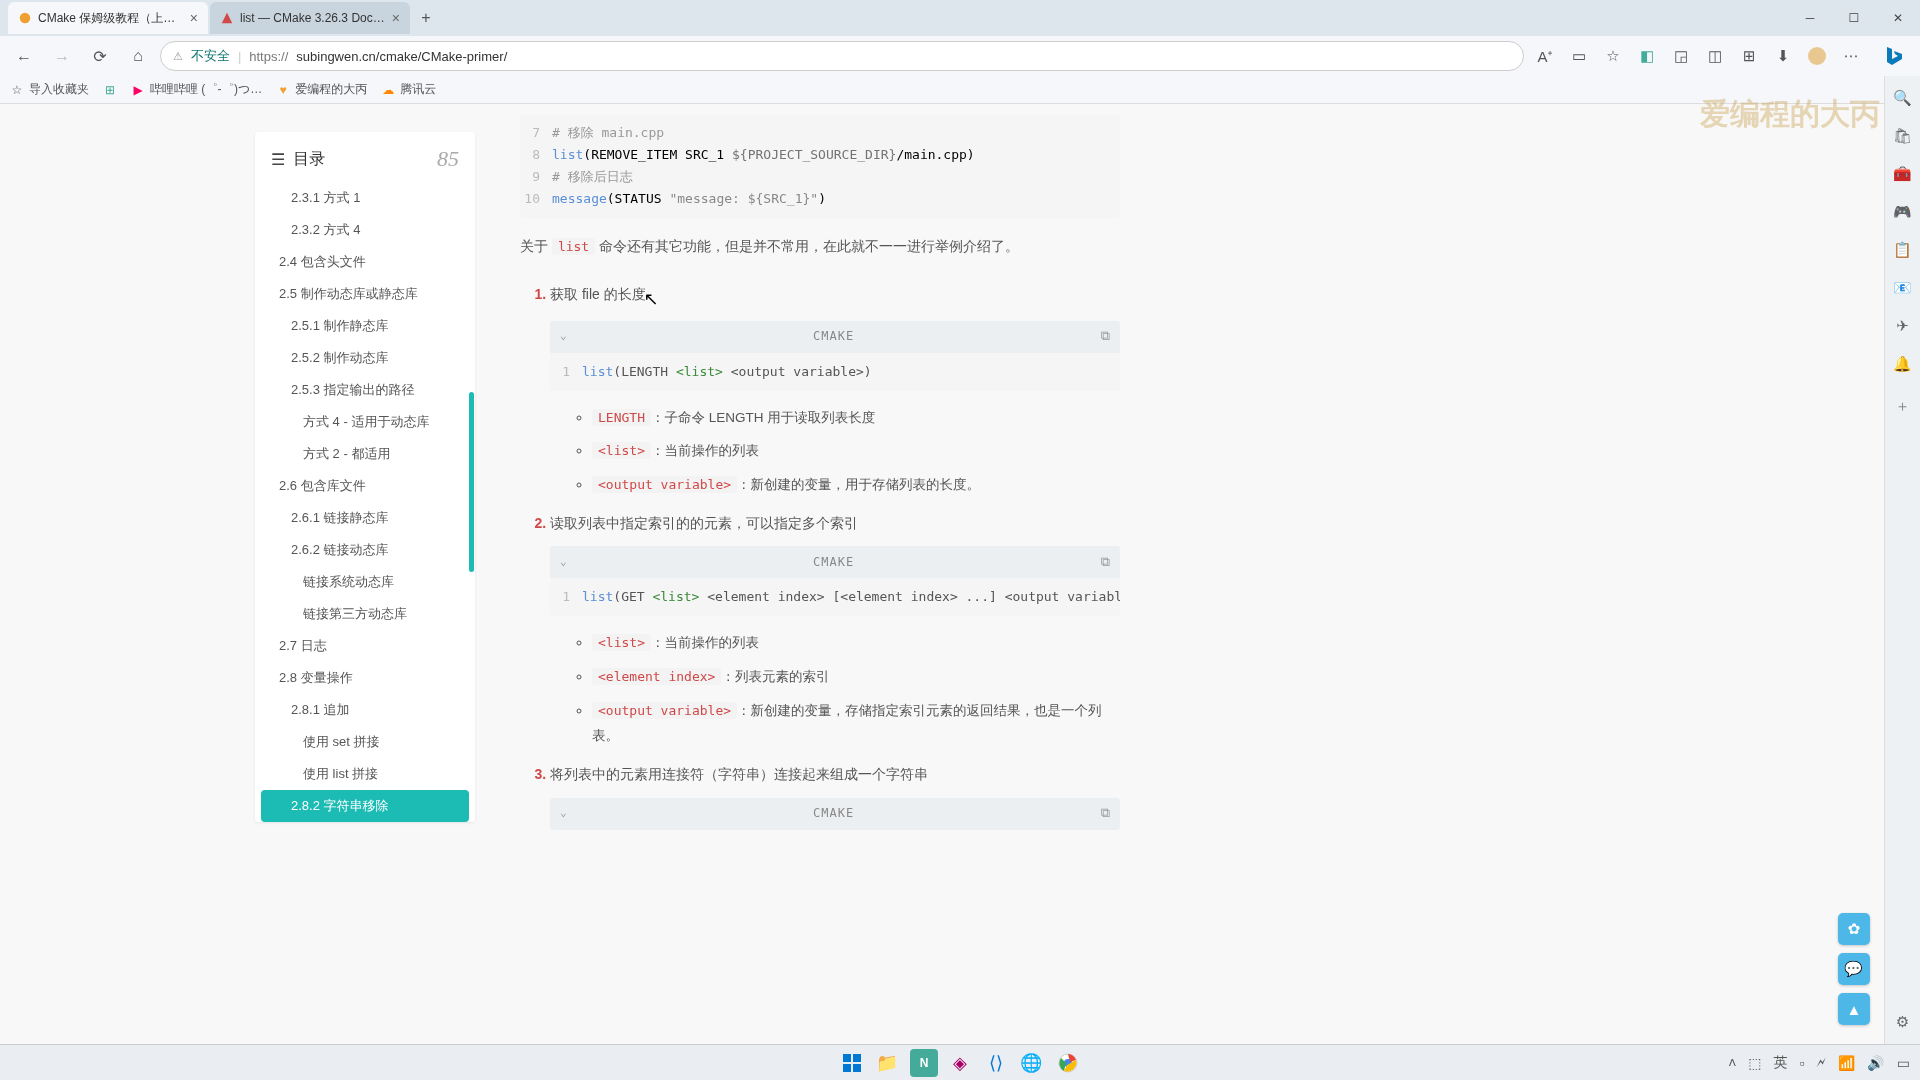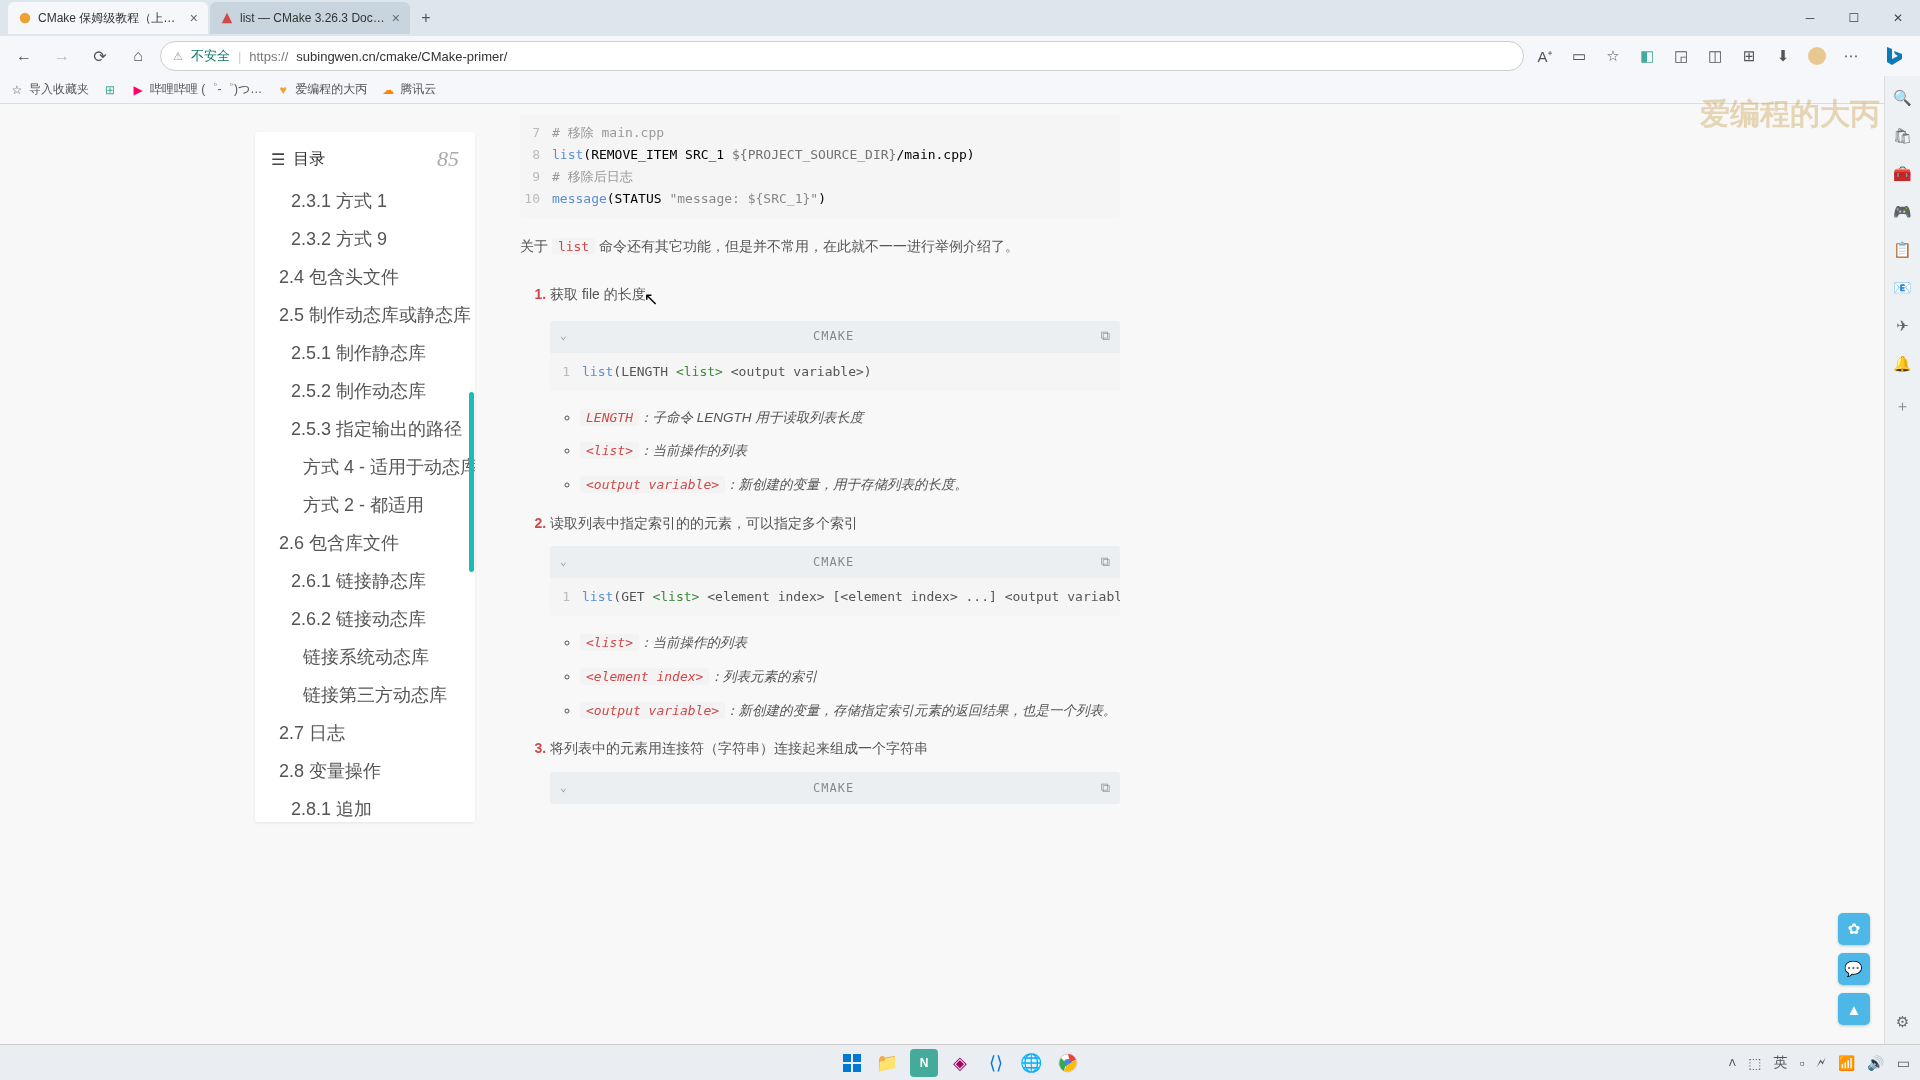--- a/index.html
+++ b/index.html
@@ -37,21 +37,21 @@
 .watermark { position: absolute; top: -10px; right: 40px; font-size: 30px; font-weight: bold; color: rgba(200,160,80,0.4); z-index: 5; pointer-events: none; }
 
 
 .toc-container { width: 490px; display:flex; justify-content:flex-end; flex-shrink:0; }
 .toc-card { width: 220px; background: #fff; margin-top: 28px; margin-right: 15px; border-radius: 3px; box-shadow: 0 1px 3px rgba(0,0,0,0.08); height: fit-content; position: relative; }
 .toc-header { display: flex; align-items: center; padding: 14px 16px 10px; gap: 8px; }
 .toc-burger { font-size: 16px; color: #444; }
 .toc-title { font-size: 16px; color: #333; flex: 1; }
 .toc-count { font-size: 22px; font-style: italic; color: #aaa; font-family: Georgia, serif; }
 .toc-body { padding-bottom: 12px; max-height: 640px; overflow-y: auto; }
-.toc-item { padding: 7px 14px 7px 24px; font-size: 18px; color: #555; cursor: pointer; white-space: nowrap; }
+.toc-item { padding: 7px 14px 7px 24px; font-size: 13px; color: #555; cursor: pointer; white-space: nowrap; }
 .toc-item.lv3 { padding-left: 36px; }
 .toc-item.lv4 { padding-left: 48px; }
 .toc-item.active { background: #1cbbb4; color: #fff; border-radius: 4px; margin: 0 6px; padding-left: 30px; }
 .toc-scrollbar { position: absolute; right: 1px; top: 260px; width: 5px; height: 180px; background: #1cbbb4; border-radius: 3px; }
 
 
 .content { flex: 1; padding: 10px 30px 20px 30px; overflow-y: auto; max-width: 660px; }
 .code-block { background: #f5f5f5; border-radius: 3px; font-family: Consolas, monospace; font-size: 13px; margin-bottom: 14px; overflow: hidden; }
 .code-toolbar { display: flex; align-items: center; height: 32px; padding: 0 10px; color: #999; background: #eceff1; }
 .code-toolbar .collapse { font-size: 11px; }
@@ -68,21 +68,21 @@
 .c-lt { color: #3a8a3a; }
 
 .prose { font-size: 14px; color: #555; line-height: 2.0; margin-bottom: 16px; }
 .prose .hl-red { color: #d14848; }
 .prose .hl-link { color: #d14848; }
 .inline-code { background: #f3f3f3; padding: 1px 6px; border-radius: 3px; color: #d14848; font-family: Consolas, monospace; font-size: 13px; }
 
 ol.num-list { list-style: decimal; padding-left: 30px; color: #555; }
 ol.num-list > li { margin-bottom: 12px; line-height: 1.9; }
 ol.num-list > li::marker { color: #d14848; font-weight: bold; }
-ul.sub-list { list-style: circle; padding-left: 30px; margin: 10px 0; font-style: italic; }
+ul.sub-list { list-style: circle; padding-left: 30px; margin: 10px 12px; }
 ul.sub-list > li { margin-bottom: 8px; font-size: 13.5px; }
 ul.deep-list { list-style: square; padding-left: 26px; margin-top: 8px; }
 ul.deep-list > li { margin-bottom: 6px; font-size: 13.5px; }
 
 .cursor-arrow { position: absolute; font-size: 18px; color: #000; pointer-events: none; z-index: 50; }
 
 
 .edge-sidebar { position: fixed; right: 0; top: 76px; bottom: 36px; width: 36px; background: #eef1f4; border-left: 1px solid #ddd; display: flex; flex-direction: column; align-items: center; padding-top: 10px; gap: 14px; }
 .edge-sb-icon { width: 24px; height: 24px; color: #666; display: flex; align-items: center; justify-content: center; font-size: 15px; }
 .edge-sb-plus { margin-top: 4px; color: #888; }
@@ -196,21 +196,21 @@
 
   <div class="toc-container">
     <div class="toc-card">
       <div class="toc-header">
         <span class="toc-burger">☰</span>
         <span class="toc-title">目录</span>
         <span class="toc-count">85</span>
       </div>
       <div class="toc-body" id="toc-body">
           <div class="toc-item lv3">2.3.1 方式 1</div>
-          <div class="toc-item lv3">2.3.2 方式 9</div>
+          <div class="toc-item lv3">2.3.2 方式 4</div>
           <div class="toc-item lv2">2.4 包含头文件</div>
           <div class="toc-item lv2">2.5 制作动态库或静态库</div>
           <div class="toc-item lv3">2.5.1 制作静态库</div>
           <div class="toc-item lv3">2.5.2 制作动态库</div>
           <div class="toc-item lv3">2.5.3 指定输出的路径</div>
           <div class="toc-item lv4">方式 4 - 适用于动态库</div>
           <div class="toc-item lv4">方式 2 - 都适用</div>
           <div class="toc-item lv2">2.6 包含库文件</div>
           <div class="toc-item lv3">2.6.1 链接静态库</div>
           <div class="toc-item lv3">2.6.2 链接动态库</div>

